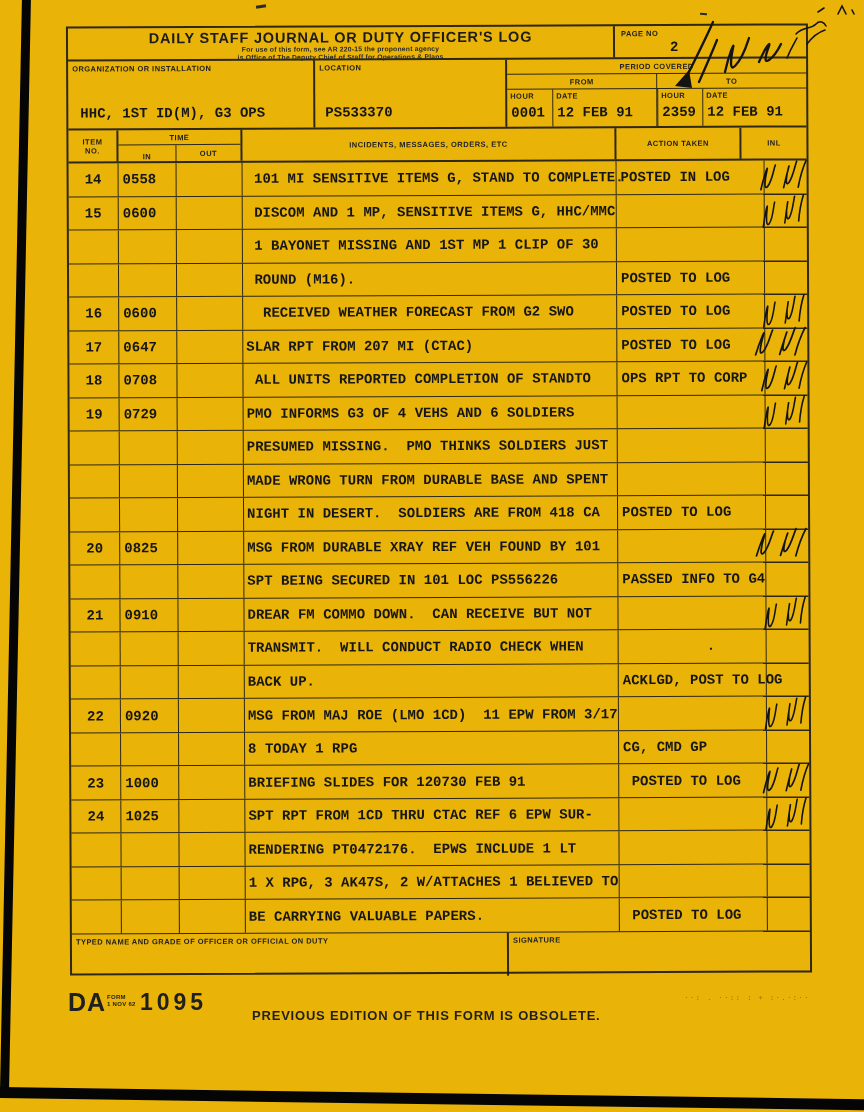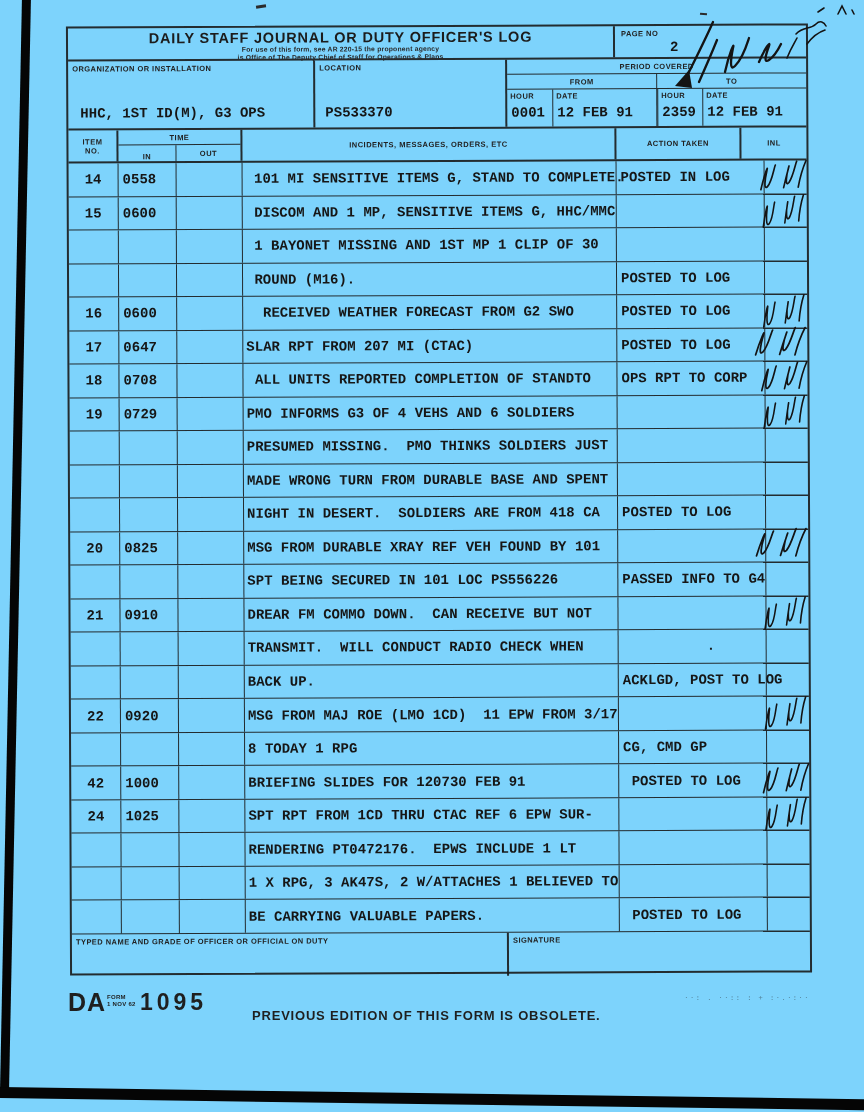--- a/index.html
+++ b/index.html
@@ -3,21 +3,21 @@
 <meta charset="utf-8">
 <style>
   :root{
     --ink:#1c1c1c;
     --line:rgba(25,25,25,.9);
     --label:#222;
   }
   html,body{margin:0;padding:0;}
   body{background:#e8e8e8;}
   .page{
-    position:relative;width:864px;height:1112px;background:#7dd3fc;
+    position:relative;width:864px;height:1112px;background:#eab308;
     overflow:hidden;margin:0 auto;
     font-family:"Liberation Sans",sans-serif;
   }
   
   .scan-bar-left{
     position:absolute;left:22px;top:-4px;width:9px;height:1100px;
     background:#050505;transform:rotate(1.15deg);transform-origin:top left;
   }
   .scan-bar-bottom{
     position:absolute;left:-8px;top:1087px;width:900px;height:11px;
@@ -596,21 +596,21 @@
     <div class="td td-text">
             <span class="mono c-text">8 TODAY 1 RPG</span>
           </div>
     <div class="td td-act">
             <span class="mono c-action">CG, CMD GP</span>
           </div>
     <div class="td td-ini cell-ini"></div>
   </div>
         <div class="trow">
     <div class="td td-no">
-            <span class="mono c-no">42</span>
+            <span class="mono c-no">23</span>
           </div>
     <div class="td td-in">
             <span class="mono c-in">1000</span>
           </div>
     <div class="td td-out">
             <span class="mono c-out"></span>
           </div>
     <div class="td td-text">
             <span class="mono c-text">BRIEFING SLIDES FOR 120730 FEB 91</span>
           </div>

